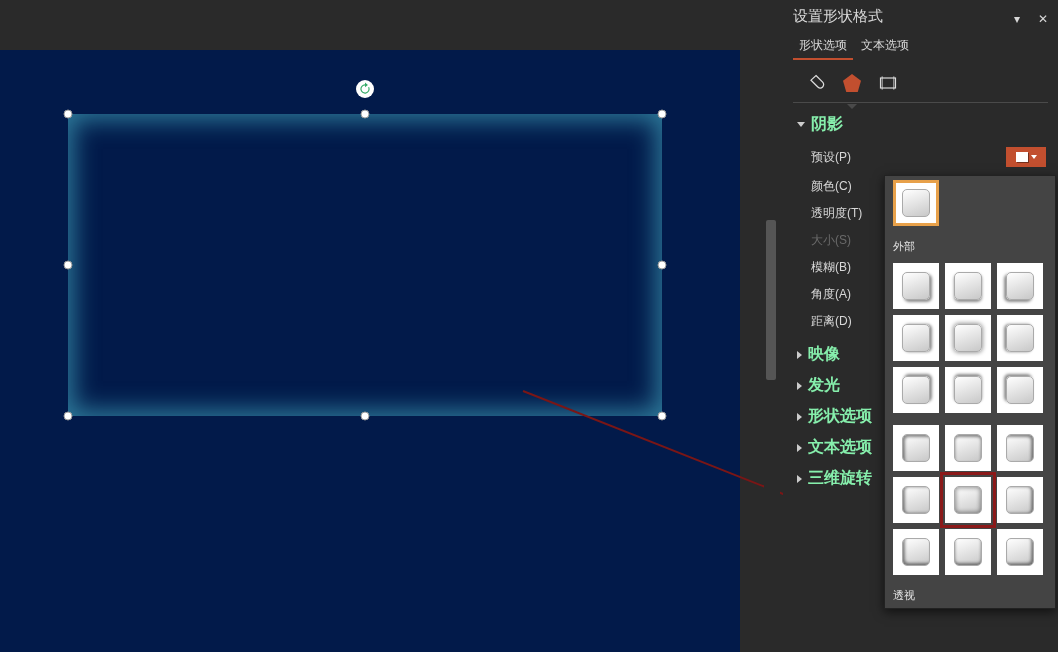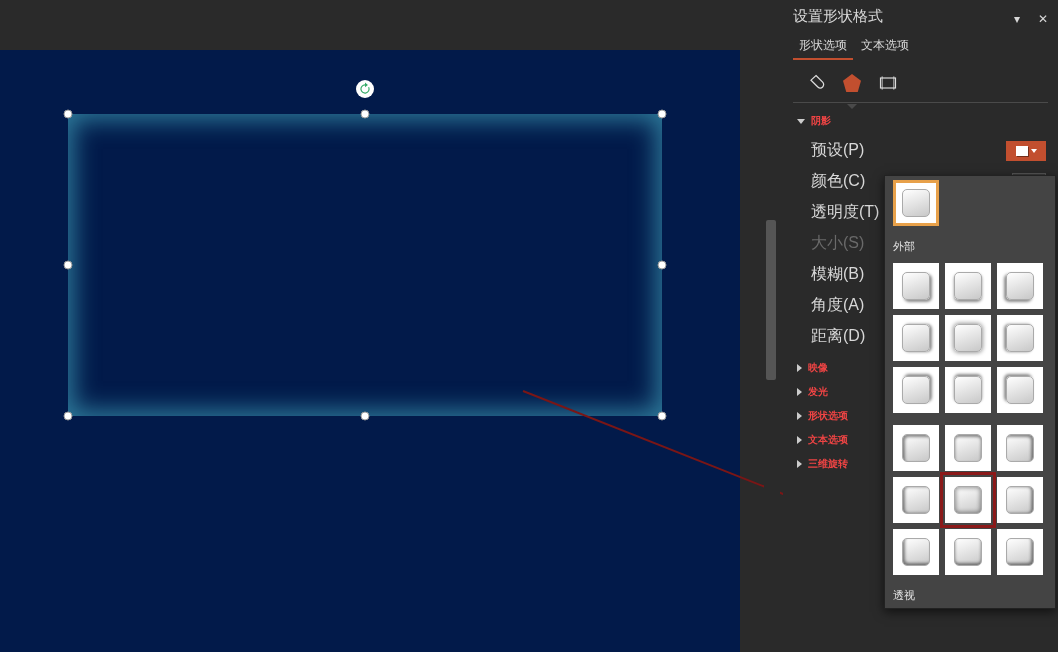--- a/index.html
+++ b/index.html
@@ -114,36 +114,36 @@
   border-top: 5px solid #4a4a4a;
 }
 .pentagon {
   width: 18px; height: 18px;
   background: #c24f2f;
   clip-path: polygon(50% 0%, 100% 38%, 82% 100%, 18% 100%, 0% 38%);
 }
 .section-list { padding: 6px 10px 0 10px; position: relative; }
 .section-row {
   padding: 5px 0 5px 4px;
-  font-size: 10px;
-  color: #ef4444;
+  font-size: 16px;
+  color: #86efac;
   cursor: pointer;
   display: flex;
   align-items: center;
 }
 .tri { display:inline-block; width:0; height:0; margin-right:6px; }
 .tri.open { border-left:4px solid transparent; border-right:4px solid transparent; border-top:5px solid #ccc; }
 .tri.closed { border-top:4px solid transparent; border-bottom:4px solid transparent; border-left:5px solid #ccc; }
 .prop-list { padding: 2px 0 4px 16px; }
 .prop-row {
   display: flex;
   align-items: center;
   justify-content: space-between;
   padding: 5px 2px;
-  font-size: 16px;
+  font-size: 12px;
 }
 .prop-row.disabled { color: #6a6a6a; }
 .slider-ico {
   width: 14px;
   border-top: 1px solid #aaa;
   position: relative;
   margin-right: 4px;
 }
 .slider-ico::before, .slider-ico::after {
   content: "";

